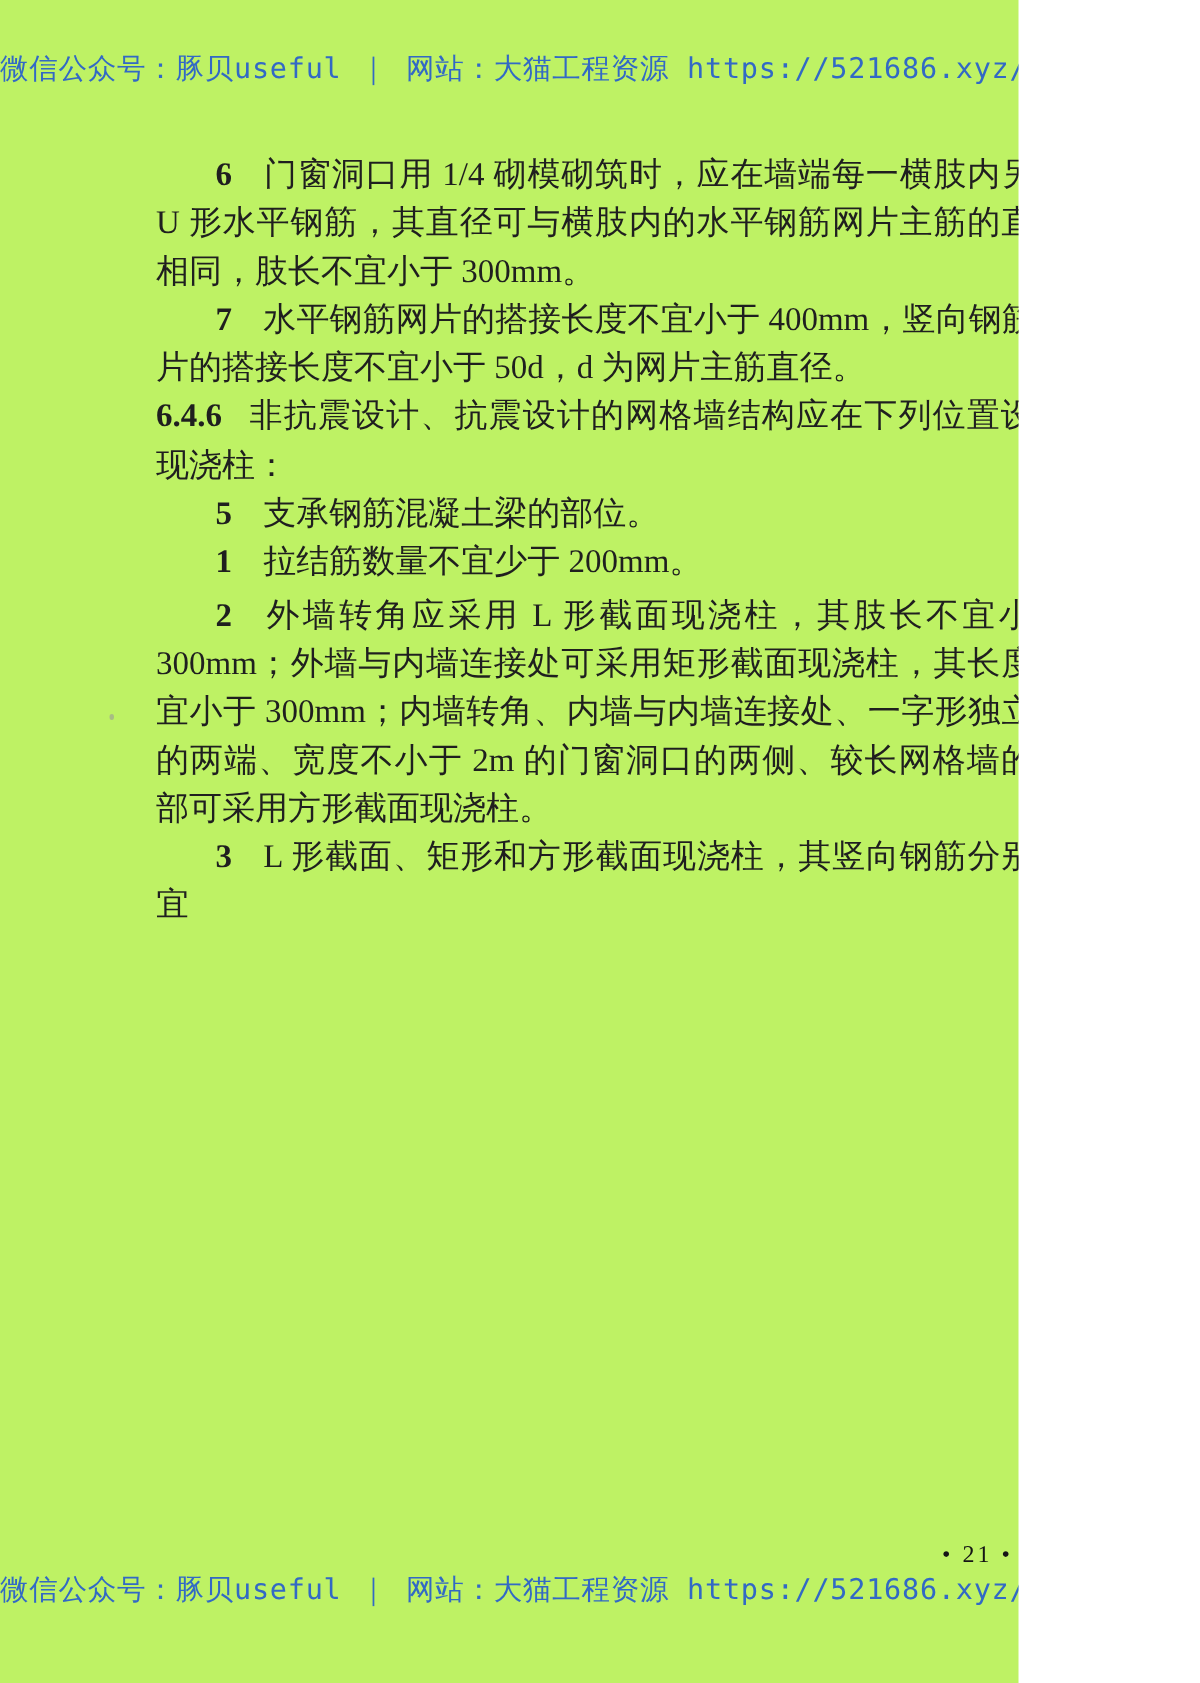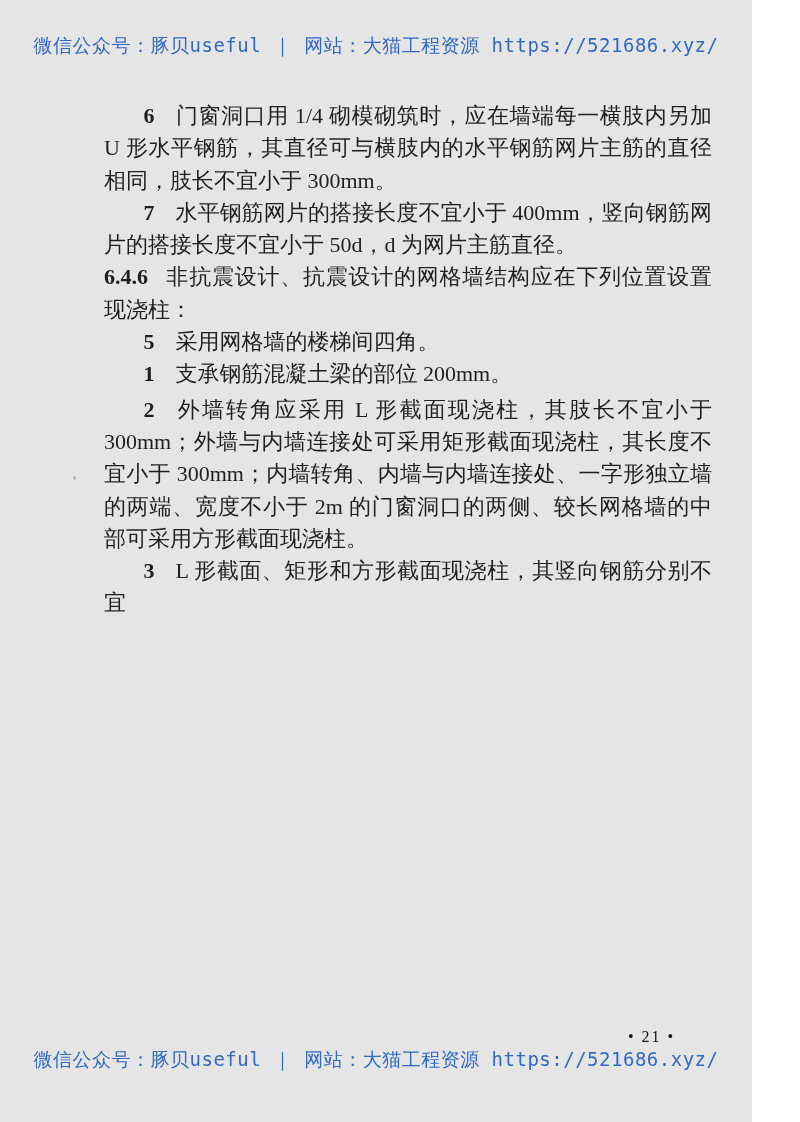--- a/index.html
+++ b/index.html
@@ -2,23 +2,23 @@
 <html><head>
 <meta charset="utf-8">
 <style>
   html, body {
     margin: 0;
     padding: 0;
     background: #ffffff;
   }
   .page {
     position: relative;
-    width: 752px;
+    width: 679px;
     height: 1122px;
-    background: #e5e5e5;
+    background: #bef264;
     overflow: hidden;
     font-family: "Liberation Serif", "DejaVu Serif", serif;
   }
   .watermark {
     position: absolute;
     left: 0;
     width: 100%;
     text-align: center;
     color: #3269c5;
     font-size: 19px;
@@ -90,24 +90,24 @@
     <p class="item"><span class="num">7</span><span>水平钢筋网片的搭接长度不宜小于 400mm，竖向钢筋网片的搭接长度不宜小于 50d，d 为网片主筋直径。</span></p>
 
 
 
     <p class="sec"><span class="num">6.4.6</span><span>非抗震设计、抗震设计的网格墙结构应在下列位置设置现浇柱：</span></p>
 
 
 
 
 
-    <p class="item"><span class="num">5</span><span>采用网格墙的楼梯间四角。</span></p>
+    <p class="item"><span class="num">5</span><span>支承钢筋混凝土梁的部位。</span></p>
 
 
-    <p class="item"><span class="num">1</span><span>支承钢筋混凝土梁的部位 200mm。</span></p>
+    <p class="item"><span class="num">1</span><span>拉结筋数量不宜少于 200mm。</span></p>
 
     <p class="item gap-before"><span class="num">2</span><span>外墙转角应采用 L 形截面现浇柱，其肢长不宜小于 300mm；外墙与内墙连接处可采用矩形截面现浇柱，其长度不宜小于 300mm；内墙转角、内墙与内墙连接处、一字形独立墙的两端、宽度不小于 2m 的门窗洞口的两侧、较长网格墙的中部可采用方形截面现浇柱。</span></p>
 
     <p class="item"><span class="num">3</span><span>L 形截面、矩形和方形截面现浇柱，其竖向钢筋分别不宜</span></p>
 
   </div>
 
   <div class="scan-speck"></div>
 
   <div class="page-number">• 21 •</div>

